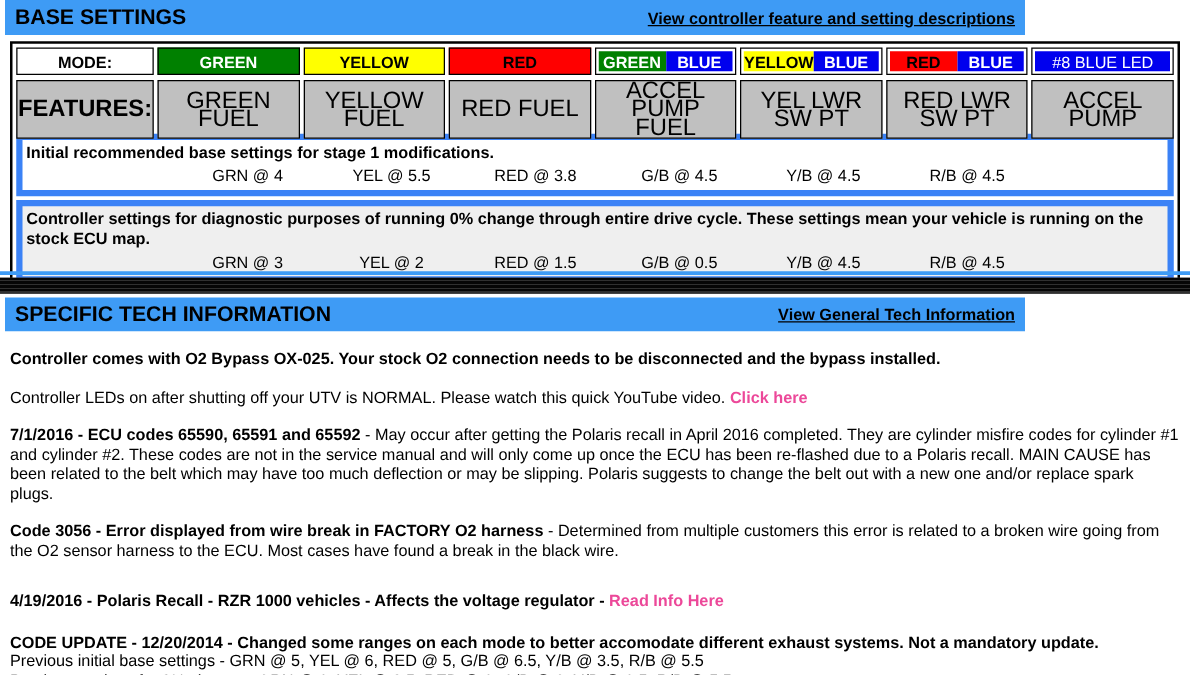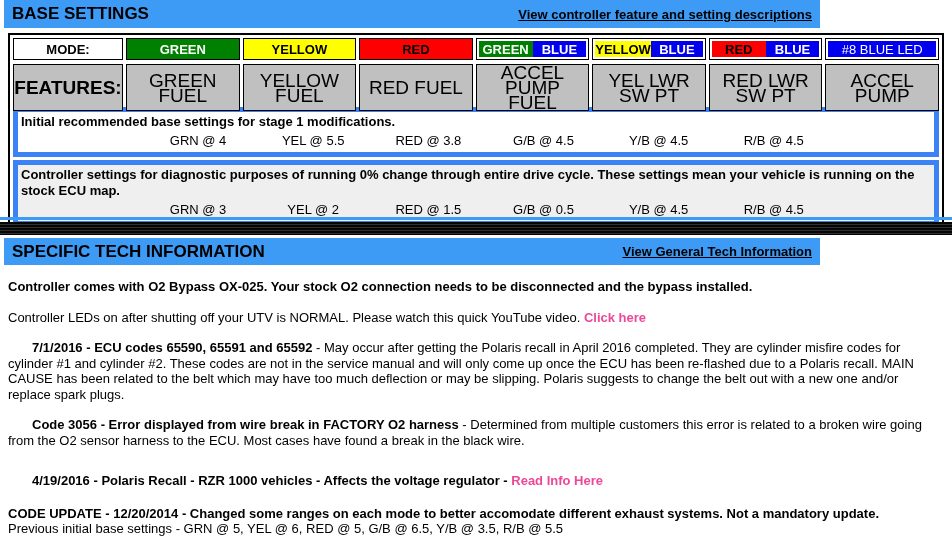--- a/index.html
+++ b/index.html
@@ -90,21 +90,21 @@
   
   #content {
     position: absolute; top: 265px; left: 8px; width: 936px;
     font-size: 13px; line-height: 15.5px; color: #000;
   }
   #content p { margin: 0 0 15px 0; }
   #content p.first { margin-top: 14px; }
   #content p.gap-big { margin-bottom: 25px; }
   #content p.gap-mid { margin-bottom: 17px; }
   #content p.tight { margin-bottom: 0; }
-  .b { font-weight: bold; margin-left: 24px; }
+  .b { font-weight: bold; }
   .inline-link { font-weight: bold; color: #ec4899; cursor: pointer; }
 </style>
 </head>
 <body>
 
 <div id="topbar" class="bar">
   <span class="bar-title">BASE SETTINGS</span>
   <span class="bar-link">View controller feature and setting descriptions</span>
 </div>
 

